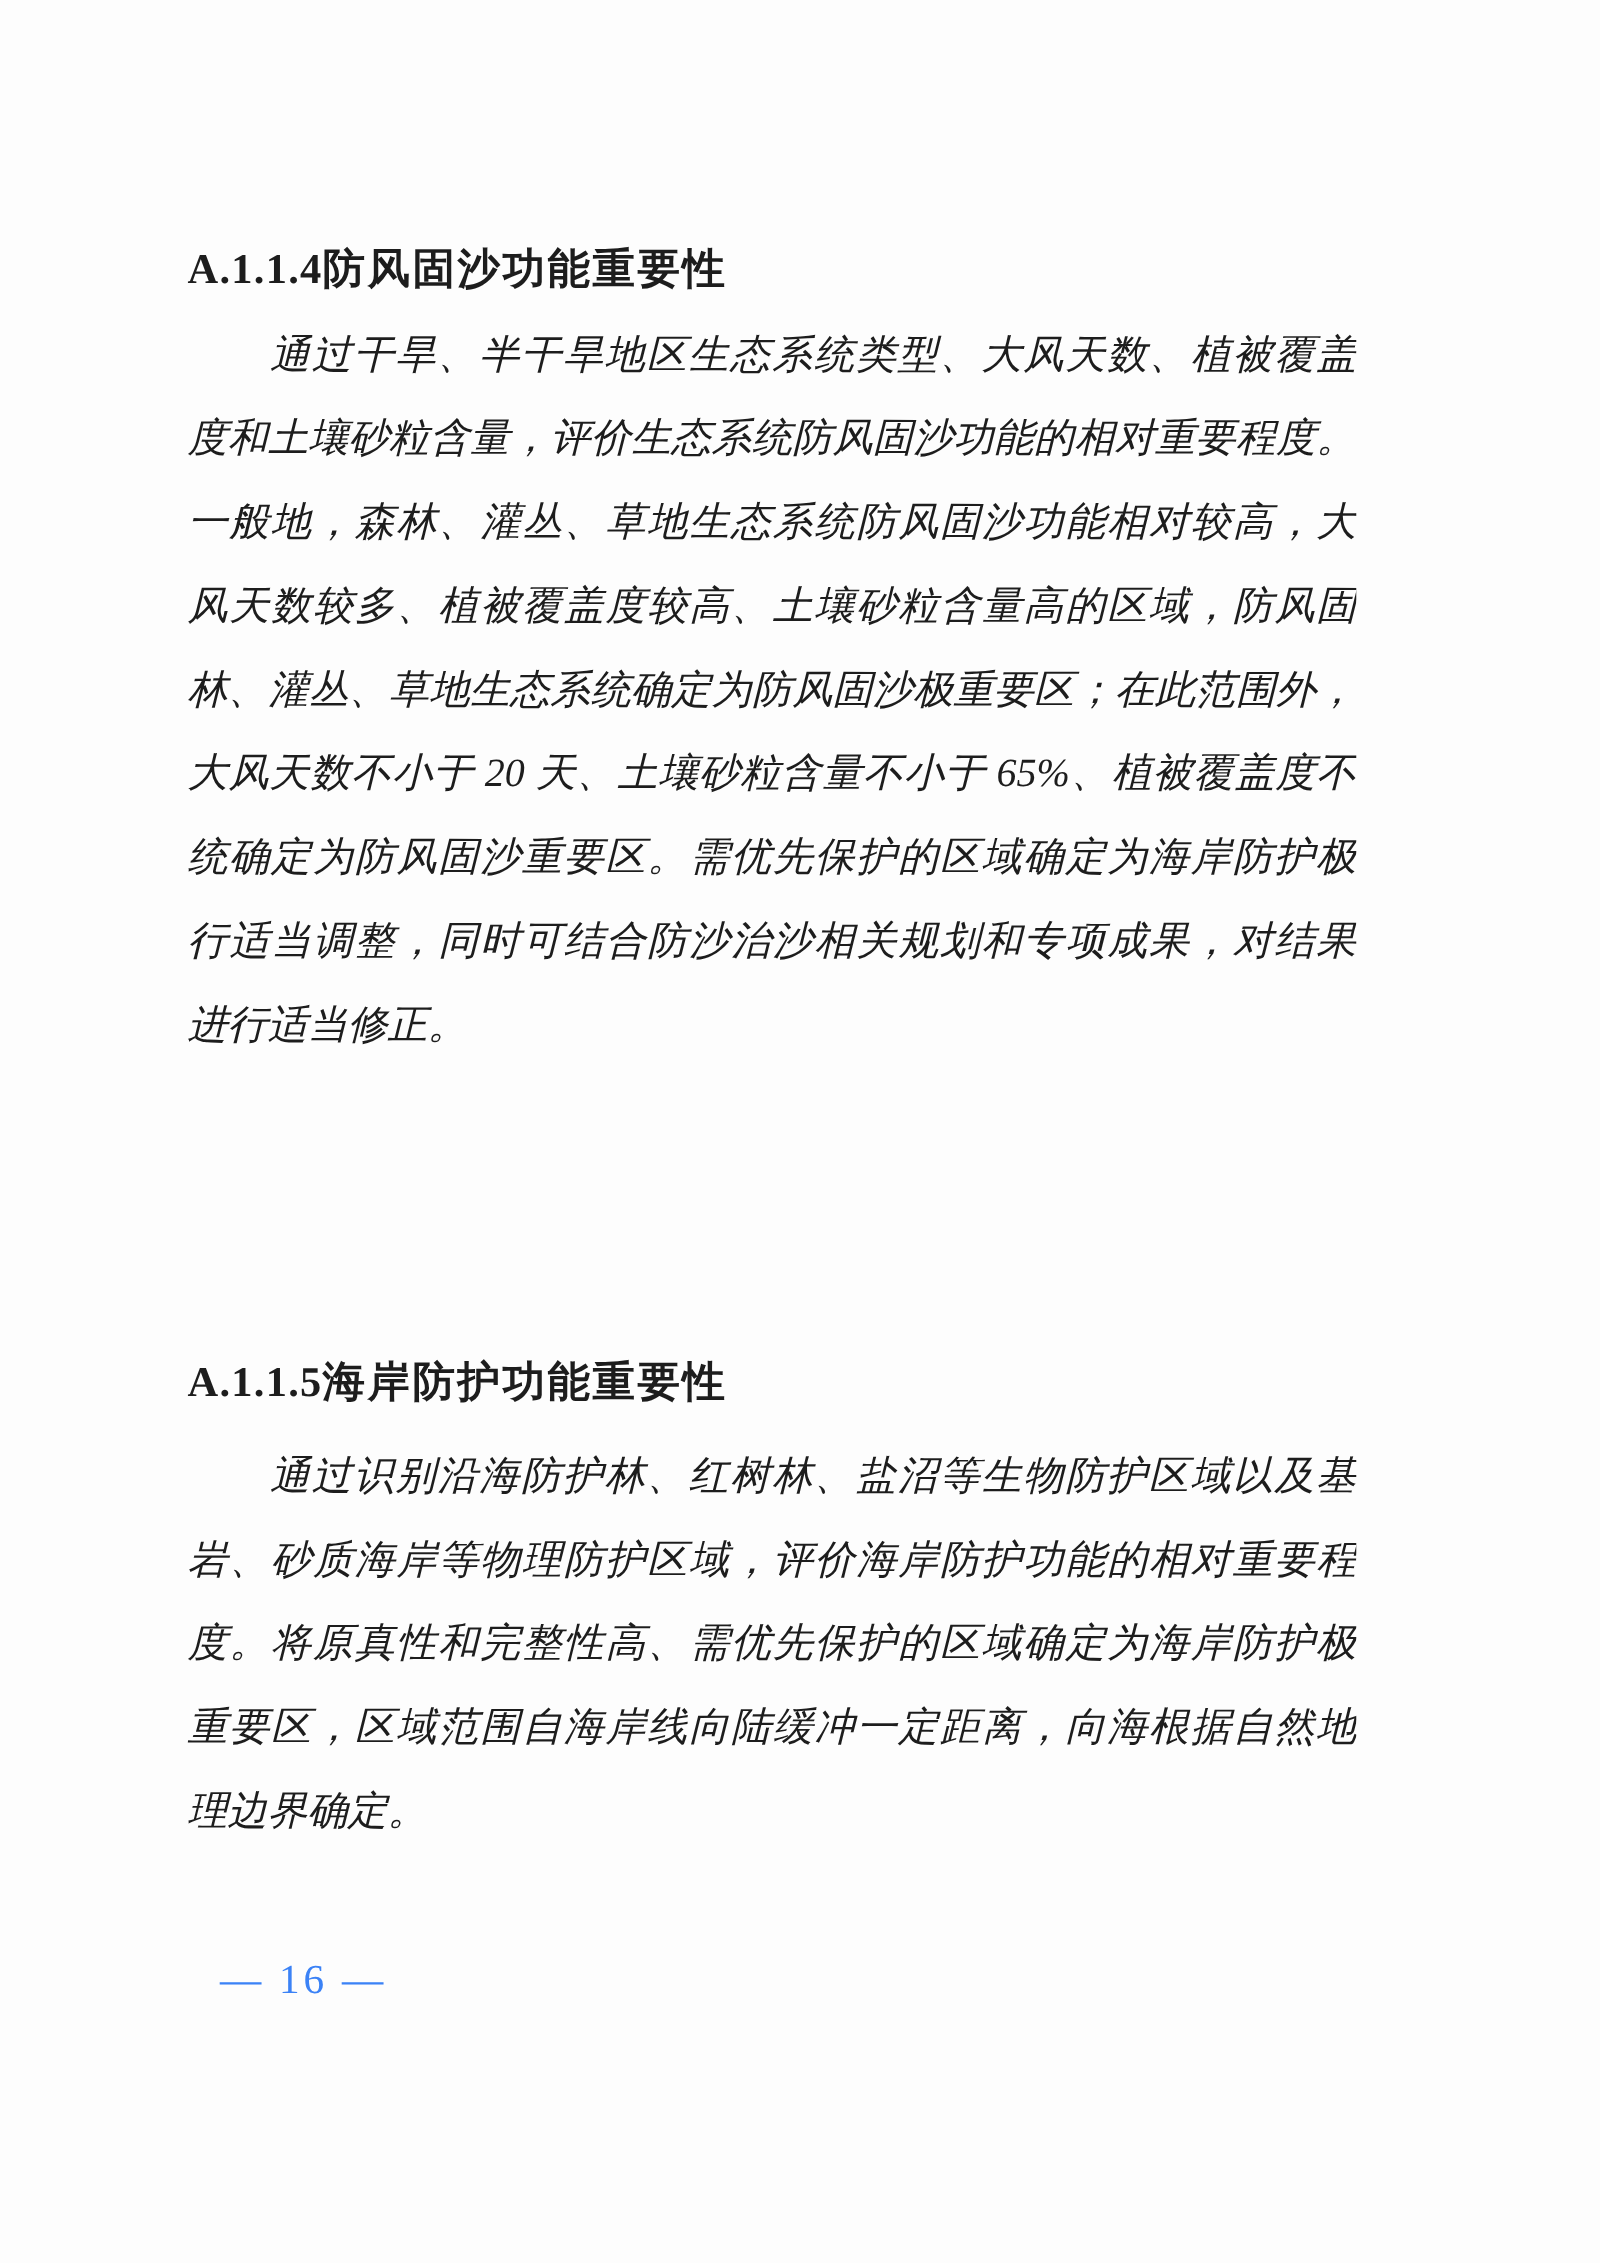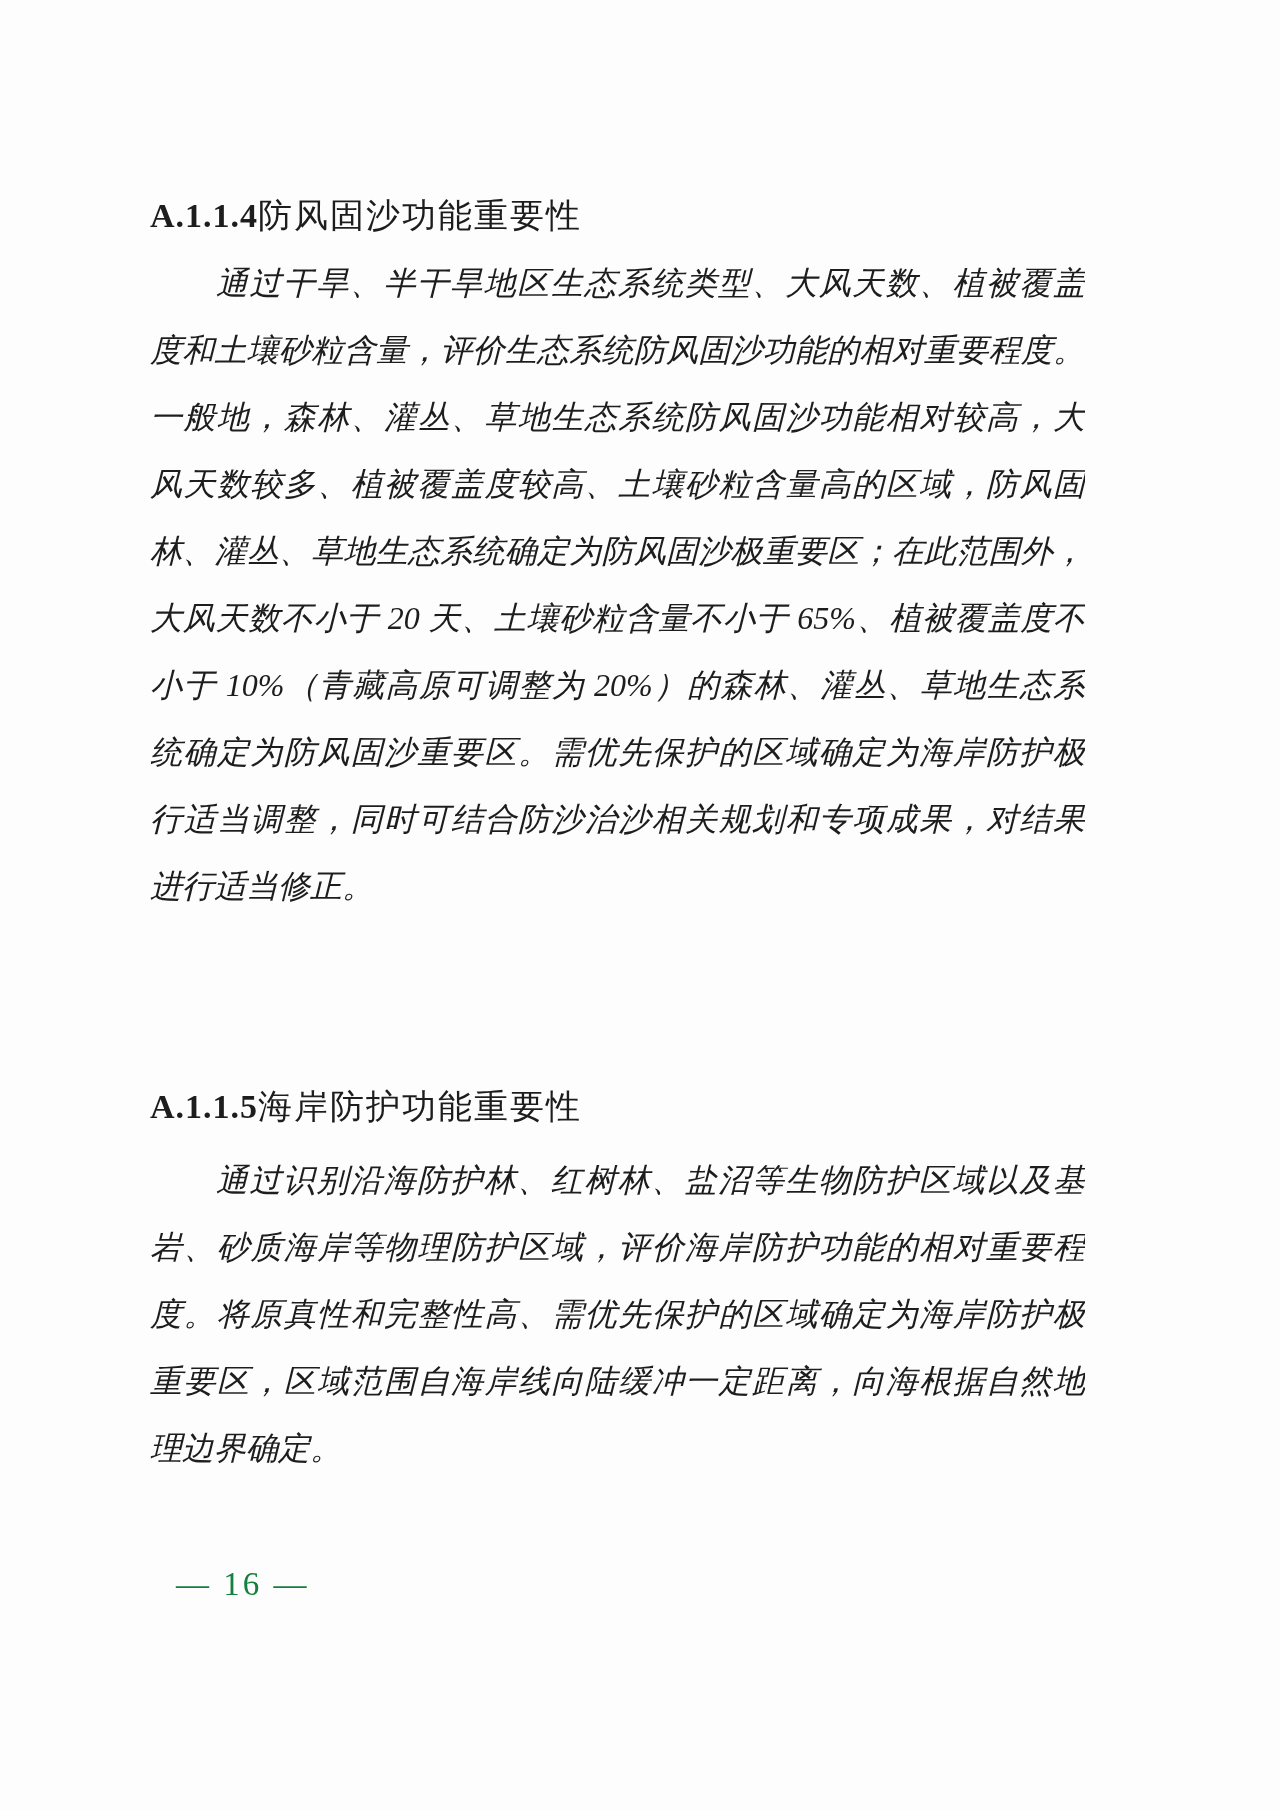--- a/index.html
+++ b/index.html
@@ -20,21 +20,21 @@
     line-height: 42px;
     white-space: nowrap;
   }
   .h-num {
     font-family: "Liberation Serif", "DejaVu Serif", serif;
     font-weight: 600;
     letter-spacing: 1px;
   }
   .h-title {
     font-family: "Liberation Sans", "DejaVu Sans", sans-serif;
-    font-weight: 400;
+    font-weight: 700;
     letter-spacing: 2px;
   }
   #heading-1 { top: 194px; }
   #heading-2 { top: 1085px; }
   .para {
     position: absolute;
     left: 150px;
     width: 935px;
     font-size: 32px;
     font-style: italic;
@@ -51,40 +51,39 @@
   }
   .line.first { text-indent: 66px; }
   .line.last  { text-align-last: left; -moz-text-align-last: left; }
   .page-number {
     position: absolute;
     left: 176px;
     top: 1563px;
     font-size: 33px;
     line-height: 42px;
     letter-spacing: 3px;
-    color: #15803d;
+    color: #3b82f6;
   }
 </style>
 </head>
 <body>
 
 <div class="page">
 
   <h2 class="heading" id="heading-1">
     <span class="h-num">A.1.1.4</span><span class="h-title">防风固沙功能重要性</span>
   </h2>
 
   <div class="para" id="para-1">
     <div class="line first">通过干旱、半干旱地区生态系统类型、大风天数、植被覆盖</div>
     <div class="line">度和土壤砂粒含量，评价生态系统防风固沙功能的相对重要程度。</div>
     <div class="line">一般地，森林、灌丛、草地生态系统防风固沙功能相对较高，大</div>
     <div class="line">风天数较多、植被覆盖度较高、土壤砂粒含量高的区域，防风固</div>
     <div class="line">林、灌丛、草地生态系统确定为防风固沙极重要区；在此范围外，</div>
     <div class="line">大风天数不小于 20 天、土壤砂粒含量不小于 65%、植被覆盖度不</div>
-    <div class="line">小于 10%（青藏高原可调整为 20%）的森林、灌丛、草地生态系</div>
     <div class="line">统确定为防风固沙重要区。需优先保护的区域确定为海岸防护极</div>
     <div class="line">行适当调整，同时可结合防沙治沙相关规划和专项成果，对结果</div>
     <div class="line last">进行适当修正。</div>
   </div>
 
   <h2 class="heading" id="heading-2">
     <span class="h-num">A.1.1.5</span><span class="h-title">海岸防护功能重要性</span>
   </h2>
 
   <div class="para" id="para-2">

